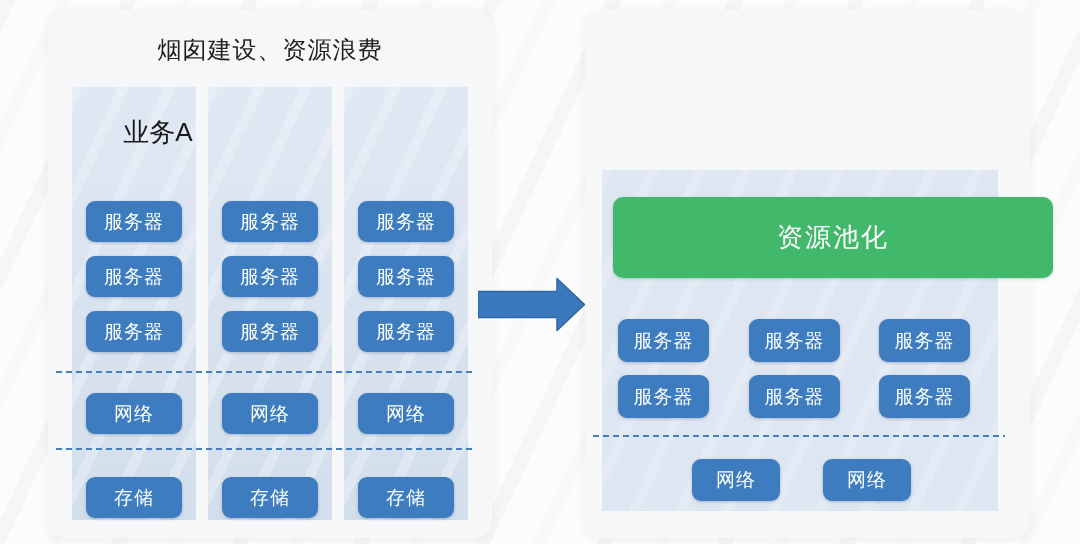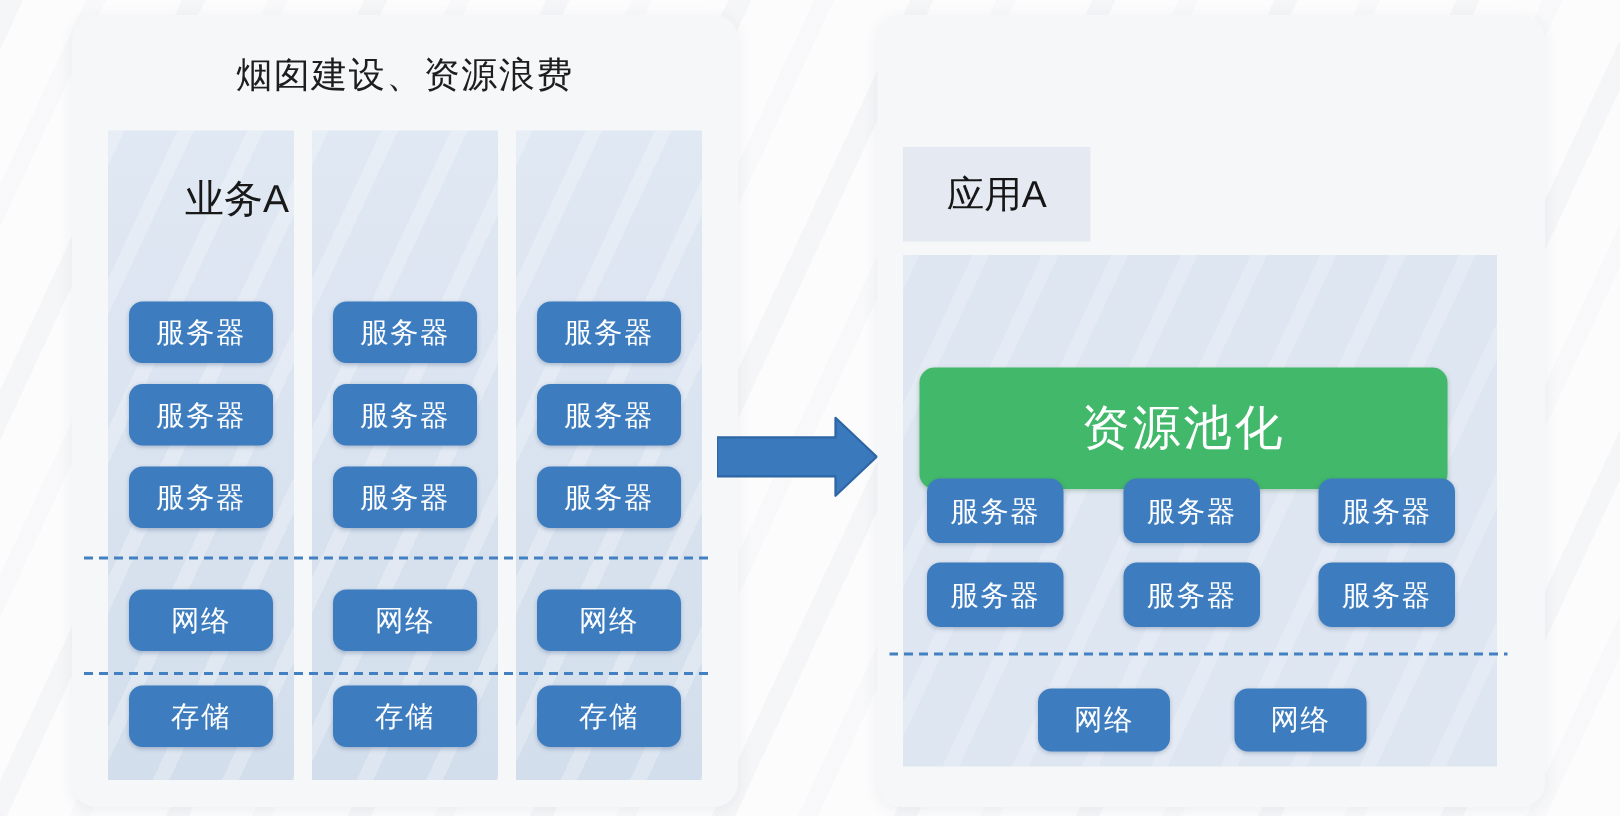--- a/index.html
+++ b/index.html
@@ -44,21 +44,21 @@
     text-align: center; font-size: 26px; color: #191919; margin-left: 24px;
   }
   .box {
     position: absolute; left: 14px; width: 96px; height: 41px;
     background: #3d7cbe; border-radius: 9px;
     color: #fbfdff; font-size: 19px; letter-spacing: 1px;
     display: flex; align-items: center; justify-content: center;
     box-shadow: 0 1px 3px rgba(35,70,115,0.30);
   }
   .srv1 { top: 114px; } .srv2 { top: 169px; } .srv3 { top: 224px; }
-  .net  { top: 306px; } .sto  { top: 370px; text-align: right; }
+  .net  { top: 306px; } .sto  { top: 390px; text-align: right; }
   .dashed-line {
     position: absolute; height: 2px;
     background: repeating-linear-gradient(90deg, #4280c2 0 6px, rgba(0,0,0,0) 6px 10px);
   }
   .dash-l1 { top: 361px; left: 8px;  width: 420px; }
   .dash-l2 { top: 438px; left: 8px;  width: 420px; }
   
   .arrow-wrap { position: absolute; left: 478px; top: 277px; width: 108px; height: 55px; }
   
   .apps-row { position: absolute; top: 88px; left: 17px; display: flex; gap: 11px; }
@@ -69,26 +69,25 @@
   }
   .pool-container {
     position: absolute; top: 160px; left: 17px; width: 396px; height: 341px;
     background:
       repeating-linear-gradient(115deg,
         rgba(255,255,255,0.22) 0 10px,
         rgba(255,255,255,0) 10px 42px),
       #dee6f1;
   }
   .pool-box {
-    position: absolute; top: 27px; left: 11px; width: 352px; height: 81px;
+    position: absolute; top: 27px; left: 11px; width: 440px; height: 81px;
     background: #42b86b; border-radius: 10px;
     display: flex; align-items: center; justify-content: center;
-    color: #ffffff; font-size: 32px; letter-spacing: 2px;
+    color: #ffffff; font-size: 26px; letter-spacing: 2px;
     box-shadow: 0 1px 3px rgba(30,100,60,0.25);
-    margin-top: 48px;
   }
   .pbox {
     position: absolute; width: 91px; height: 43px;
     background: #3d7cbe; border-radius: 9px;
     color: #fbfdff; font-size: 19px; letter-spacing: 1px;
     display: flex; align-items: center; justify-content: center;
     box-shadow: 0 1px 3px rgba(35,70,115,0.30);
   }
   .prow1 { top: 149px; } .prow2 { top: 205px; }
   .pc1 { left: 16px; } .pc2 { left: 147px; } .pc3 { left: 277px; }
@@ -135,21 +134,20 @@
 
   <div class="arrow-wrap">
     <svg width="108" height="55" viewBox="0 0 108 55" xmlns="http://www.w3.org/2000/svg">
       <polygon points="0,14.5 79,14.5 79,1.5 106.5,27.5 79,53.5 79,40.5 0,40.5" fill="#3b79bd" stroke="#2d66a5" stroke-width="1.5" stroke-linejoin="round"></polygon>
     </svg>
   </div>
 
   <div class="panel right">
 
     <div class="apps-row">
-      <div class="app-box">应用A</div>
     </div>
 
     <div class="pool-container">
       <div class="pool-box">资源池化</div>
 
       <div class="pbox prow1 pc1">服务器</div>
       <div class="pbox prow1 pc2">服务器</div>
       <div class="pbox prow1 pc3">服务器</div>
       <div class="pbox prow2 pc1">服务器</div>
       <div class="pbox prow2 pc2">服务器</div>

